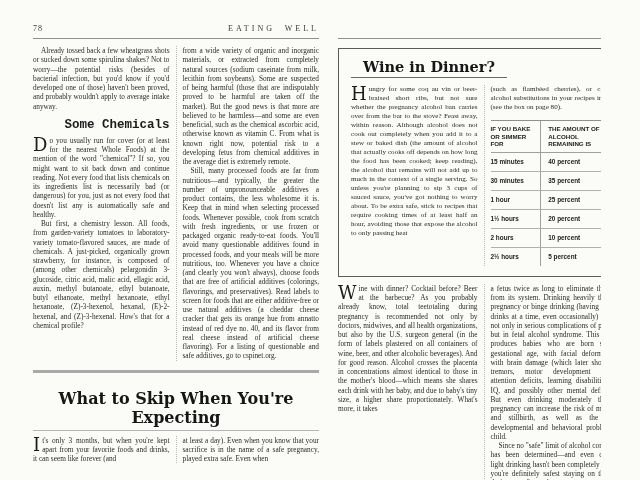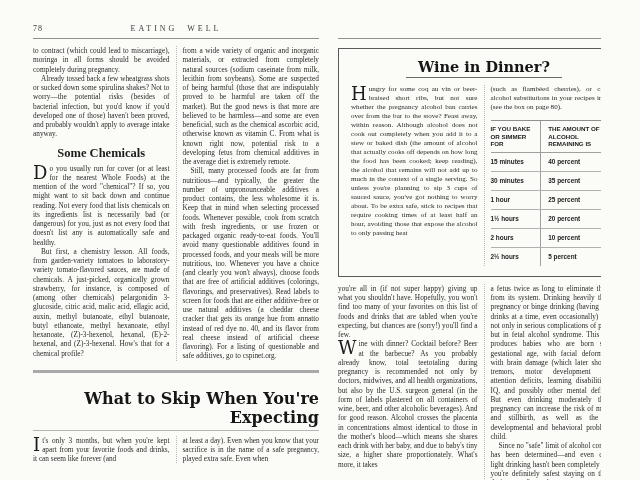--- a/index.html
+++ b/index.html
@@ -9,47 +9,47 @@
 
   .page { position:absolute; top:24px; }
   .page-left  { left:33px;  width:286px; }
   .page-right { left:338px; width:292px; }
 
   .running-head { position:relative; height:12px; font-size:8px; letter-spacing:3px;
                   word-spacing:5px; color:#3a3a3a; }
   .running-head .folio { position:absolute; top:0; font-size:8px; letter-spacing:1px; }
   .folio-left  { left:0; }
   .folio-right { right:0; }
-  .running-head .head-title { position:absolute; left:0; right:0; text-align:center; }
+  .running-head .head-title { position:absolute; left:0; right:0; text-align:right; }
   .head-rule { border:none; border-top:1px solid #8f8f8f; margin:2px 0 0 0; }
 
   .cols { display:flex; margin-top:7px; }
   .col { flex:1; font-size:7.3px; line-height:9.25px; text-align:justify;
          color:#2a2a2a; }
   .col-a { padding-right:6px; border-right:1px dotted #b8b8b8; }
   .col-b { padding-left:6px; }
   .col p { text-align:justify; }
   .indent { text-indent:8px; }
 
-  .subhead { font-family:Liberation Serif, serif; font-weight:bold; font-size:12.5px;
-             line-height:14px; margin:7px 0 4px 0; color:#1c1c1c; text-align:center; }
+  .subhead { font-family:Liberation Mono, monospace; font-weight:bold; font-size:12.5px;
+             line-height:14px; margin:7px 0 4px 0; color:#1c1c1c; text-align:right; }
 
   .dropcap { float:left; font-family:"DejaVu Serif", serif; font-size:18px;
              line-height:15.5px; padding:1px 2px 0 0; font-weight:normal; color:#1c1c1c; }
 
   
   .section-rule-thick { border:none; border-top:3px solid #a9a9a9; margin:9px 0 3px 0; }
   .section-heading { font-family:"DejaVu Serif", serif; font-weight:bold; font-size:16px;
-                     line-height:19px; color:#161616; text-align:right;margin-top:16px; }
+                     line-height:19px; color:#161616; text-align:center;margin-top:16px; }
   .section-rule-thin { border:none; border-top:1px solid #b5b5b5; margin:3px 0 5px 0; }
 
   
   .winebox { border:1px solid #5a5a5a; margin-top:9px; padding:9px 12px 10px 12px;
              background:#fbfbf8; }
-  .winebox-title-wrap { text-align:center; margin-bottom:7px; }
+  .winebox-title-wrap { text-align:left; margin-bottom:7px; }
   .winebox-title { display:inline-block; font-family:"DejaVu Serif", serif; font-size:14.5px;
                    font-weight:bold; color:#161616; border-bottom:1px solid #6a6a6a;
                    padding:0 12px 2px 12px; }
   .winebox .cols { margin-top:0; }
   .winebox .col { font-size:7.1px; line-height:9px; }
 
   table.alc { width:100%; border-collapse:collapse; margin-top:8px;
               font-family:"Liberation Sans", sans-serif; }
   table.alc th { font-size:6.2px; line-height:7.6px; text-align:left; font-weight:bold;
                  color:#222; text-transform:uppercase; padding:4px 3px 4px 0;
@@ -68,21 +68,20 @@
 
   <div class="page page-left">
     <div class="running-head">
       <span class="folio folio-left">78</span>
       <span class="head-title">EATING WELL</span>
     </div>
     <hr class="head-rule">
 
     <div class="cols">
       <div class="col col-a">
-        <p>to contract (which could lead to miscarriage), moringa in all forms should be avoided completely during pregnancy.</p>
         <p class="indent">Already tossed back a few wheatgrass shots or sucked down some spirulina shakes? Not to worry—the potential risks (besides of bacterial infection, but you'd know if you'd developed one of those) haven't been proved, and probably wouldn't apply to average intake anyway.</p>
         <h3 class="subhead">Some Chemicals</h3>
         <p><span class="dropcap">D</span><span>o you usually run for cover (or at least for the nearest Whole Foods) at the mention of the word "chemical"? If so, you might want to sit back down and continue reading. Not every food that lists chemicals on its ingredients list is necessarily bad (or dangerous) for you, just as not every food that doesn't list any is automatically safe and healthy.</span></p>
         <p class="indent">But first, a chemistry lesson. All foods, from garden-variety tomatoes to laboratory-variety tomato-flavored sauces, are made of chemicals. A just-picked, organically grown strawberry, for instance, is composed of (among other chemicals) pelargonidin 3-glucoside, citric acid, malic acid, ellagic acid, auxin, methyl butanoate, ethyl butanoate, butyl ethanoate, methyl hexanoate, ethyl hexanoate, (Z)-3-hexenol, hexanal, (E)-2-hexenal, and (Z)-3-hexenal. How's that for a chemical profile?</p>
       </div>
       <div class="col col-b">
         <p>from a wide variety of organic and inorganic materials, or extracted from completely natural sources (sodium caseinate from milk, lecithin from soybeans). Some are suspected of being harmful (those that are indisputably proved to be harmful are taken off the market). But the good news is that more are believed to be harmless—and some are even beneficial, such as the chemical ascorbic acid, otherwise known as vitamin C. From what is known right now, potential risk to a developing fetus from chemical additives in the average diet is extremely remote.</p>
         <p class="indent">Still, many processed foods are far from nutritious—and typically, the greater the number of unpronounceable additives a product contains, the less wholesome it is. Keep that in mind when selecting processed foods. Whenever possible, cook from scratch with fresh ingredients, or use frozen or packaged organic ready-to-eat foods. You'll avoid many questionable additives found in processed foods, and your meals will be more nutritious, too. Whenever you have a choice (and clearly you won't always), choose foods that are free of artificial additives (colorings, flavorings, and preservatives). Read labels to screen for foods that are either additive-free or use natural additives (a cheddar cheese cracker that gets its orange hue from annatto instead of red dye no. 40, and its flavor from real cheese instead of artificial cheese flavoring). For a listing of questionable and safe additives, go to cspinet.org.</p>
       </div>
     </div>
@@ -150,21 +149,20 @@
                 <td>5 percent</td>
               </tr>
             </tbody>
           </table>
         </div>
       </div>
     </div>
 
     <div class="cols">
       <div class="col col-a">
-        <p>you're all in (if not super happy) giving up what you shouldn't have. Hopefully, you won't find too many of your favorites on this list of foods and drinks that are tabled when you're expecting, but chances are (sorry!) you'll find a few.</p>
         <p><span class="dropcap">W</span><span>ine with dinner? Cocktail before? Beer at the barbecue? As you probably already know, total teetotaling during pregnancy is recommended not only by doctors, midwives, and all health organizations, but also by the U.S. surgeon general (in the form of labels plastered on all containers of wine, beer, and other alcoholic beverages). And for good reason. Alcohol crosses the placenta in concentrations almost identical to those in the mother's blood—which means she shares each drink with her baby, and due to baby's tiny size, a higher share proportionately. What's more, it takes</span></p>
       </div>
       <div class="col col-b">
         <p>a fetus twice as long to eliminate the alcohol from its system. Drinking heavily throughout pregnancy or binge drinking (having 4 or more drinks at a time, even occasionally) can result not only in serious complications of pregnancy, but in fetal alcohol syndrome. This condition produces babies who are born small for gestational age, with facial deformities and with brain damage (which later shows up as tremors, motor development problems, attention deficits, learning disabilities, lower IQ, and possibly other mental deficiencies). But even drinking moderately throughout pregnancy can increase the risk of miscarriage and stillbirth, as well as the risk of developmental and behavioral problems in a child.</p>
         <p class="indent">Since no "safe" limit of alcohol consumption has been determined—and even occasional light drinking hasn't been completely cleared—you're definitely safest staying on the wagon during your 9 months.</p>
       </div>
     </div>
   </div>
 
 </div>

